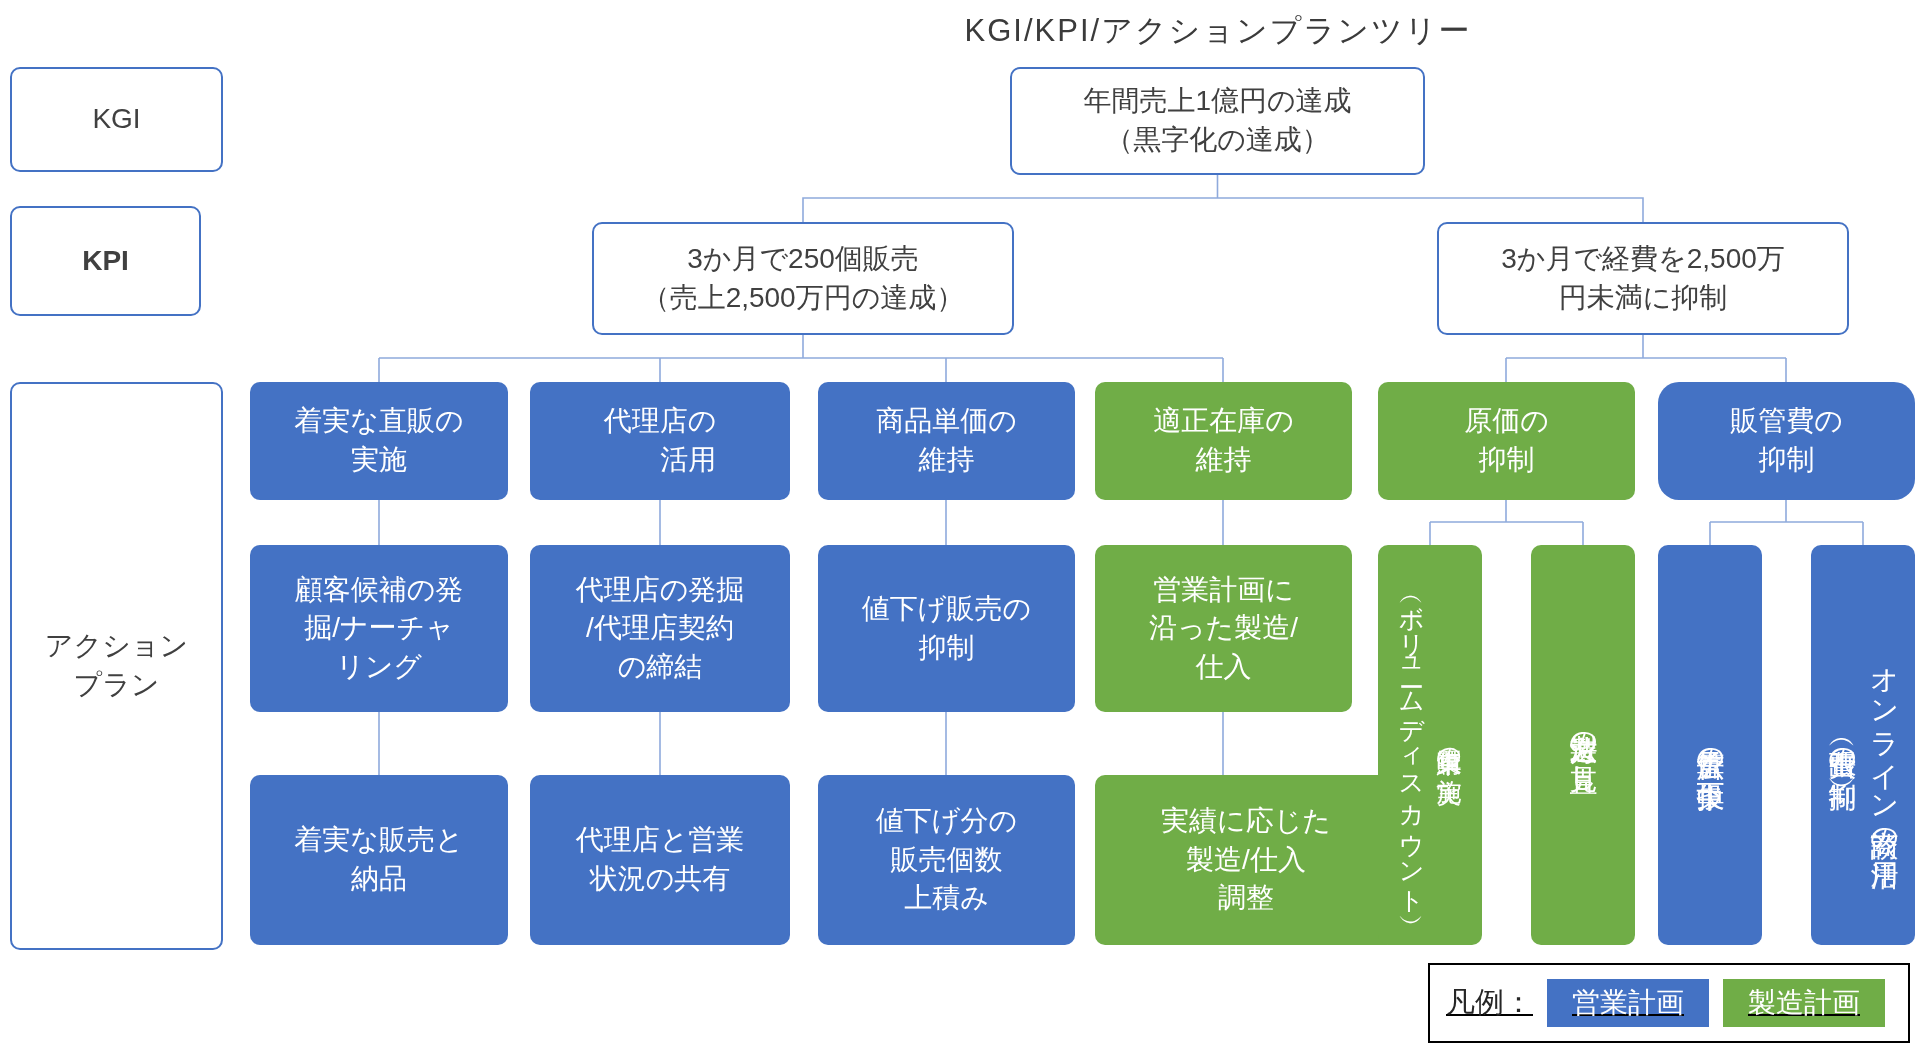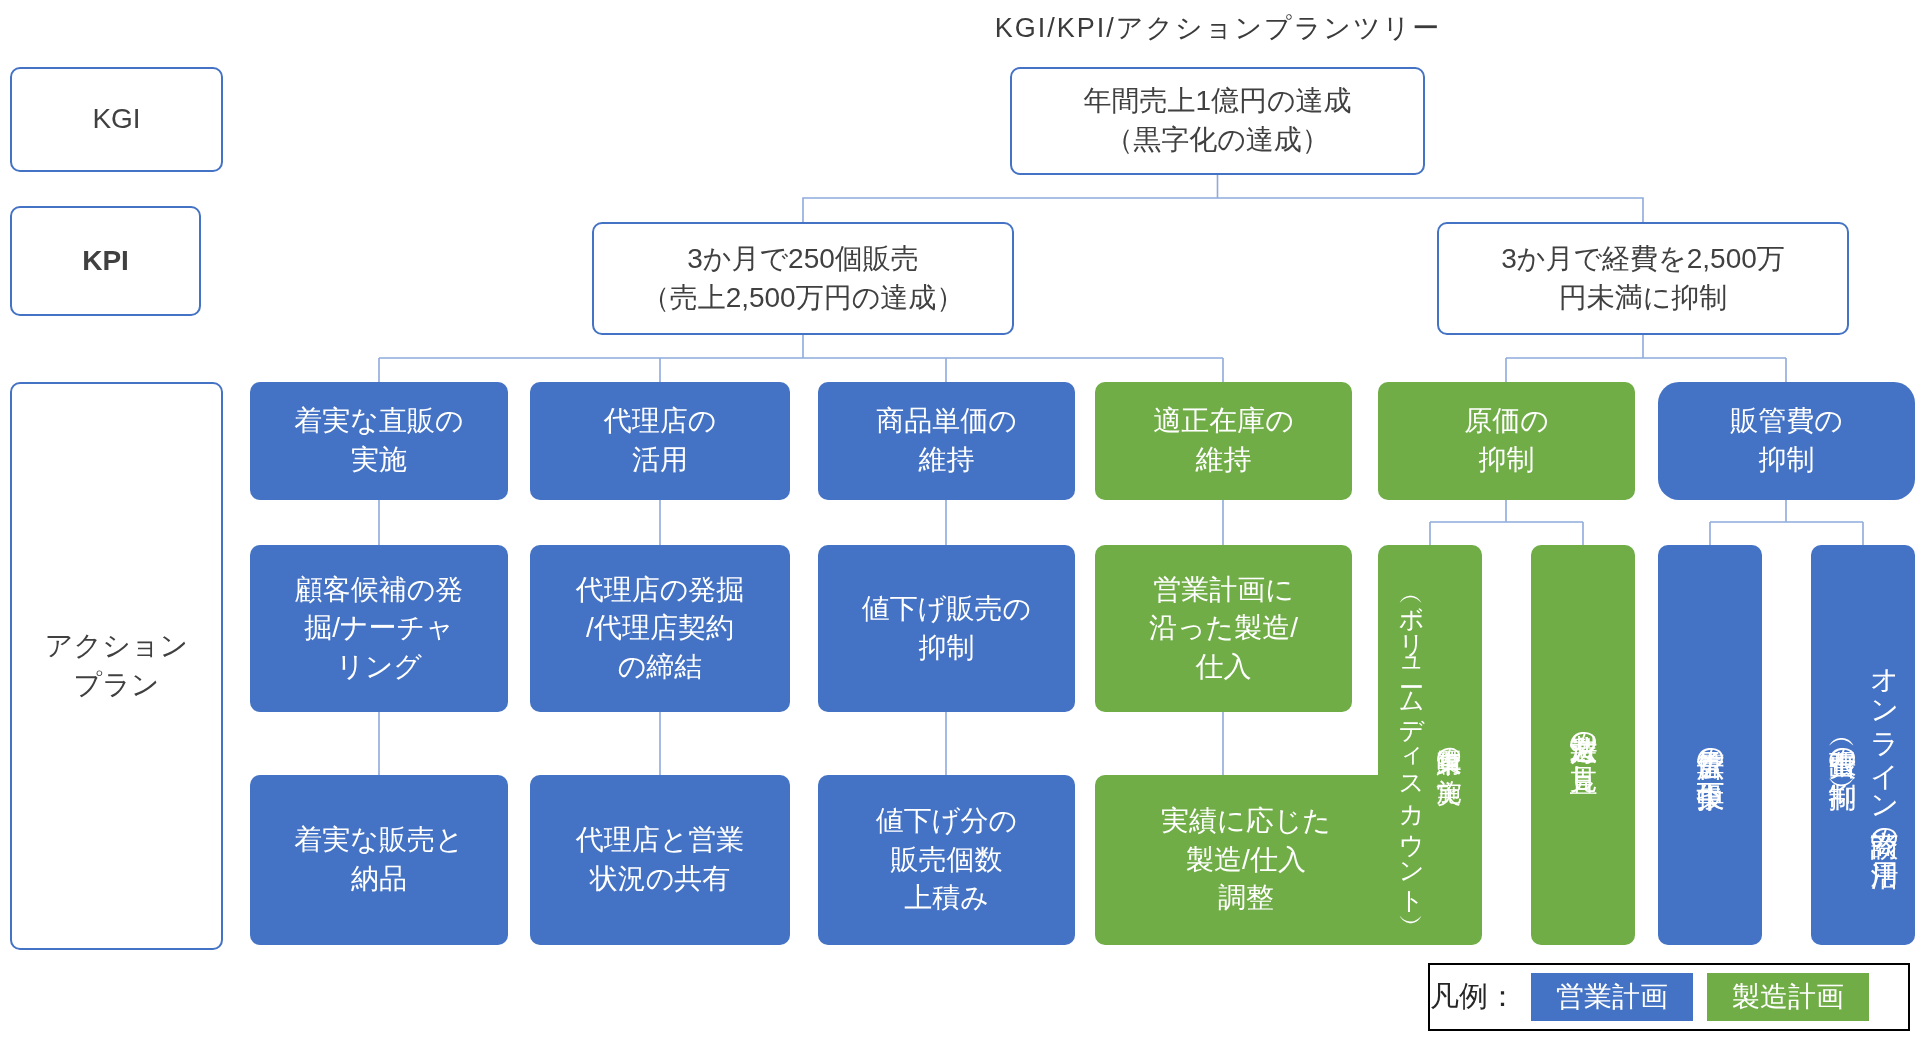--- a/index.html
+++ b/index.html
@@ -18,21 +18,21 @@
     position: absolute;
     left: 0; top: 0;
     width: 1923px; height: 1043px;
     pointer-events: none;
   }
 
   .title {
     position: absolute;
     left: 718px; top: 10px; width: 1000px;
     text-align: center;
-    font-size: 27px;
+    font-size: 31px;
     letter-spacing: 2px;
     color: #3b3b3b;
   }
 
   .box {
     position: absolute;
     display: flex;
     align-items: center;
     justify-content: center;
     text-align: center;
@@ -52,27 +52,28 @@
   .fill-green { background: #70AD47; color: #ffffff; }
 
   .vbox {
     writing-mode: vertical-rl;
     line-height: 1.5;
   }
   .vbox.small { font-size: 25px; }
 
   .legend {
     position: absolute;
-    left: 1428px; top: 963px; width: 482px; height: 68px;
+    left: 1428px; top: 963px; width: 482px; height: 80px;
     border: 2px solid #000000;
     display: flex;
     align-items: center;
-    padding: 0 0;
+    padding: 0 16px;
     gap: 14px;
     background: #ffffff;
+    text-decoration: underline;
   }
   .legend-label {
     font-size: 29px;
     color: #262626;
     white-space: nowrap;
   }
   .legend-chip {
     display: inline-flex;
     align-items: center;
     justify-content: center;
@@ -114,21 +115,21 @@
   <div class="box outline" style="left:1010px; top:67px; width:415px; height:108px;">年間売上1億円の達成
 （黒字化の達成）</div>
 
   <div class="box outline" style="left:592px; top:222px; width:422px; height:113px;">3か月で250個販売
 （売上2,500万円の達成）</div>
   <div class="box outline" style="left:1437px; top:222px; width:412px; height:113px;">3か月で経費を2,500万
 円未満に抑制</div>
 
   <div class="box fill-blue" style="left:250px;  top:382px; width:258px; height:118px;">着実な直販の
 実施</div>
-  <div class="box fill-blue" style="left:530px;  top:382px; width:260px; height:118px;">代理店の
+  <div class="box fill-blue" style="left:530px;  top:382px; width:260px; height:118px;text-align:right;">代理店の
 活用</div>
   <div class="box fill-blue" style="left:818px;  top:382px; width:257px; height:118px;">商品単価の
 維持</div>
   <div class="box fill-green" style="left:1095px; top:382px; width:257px; height:118px;">適正在庫の
 維持</div>
   <div class="box fill-green" style="left:1378px; top:382px; width:257px; height:118px;">原価の
 抑制</div>
   <div class="box fill-blue" style="left:1658px; top:382px; width:257px; height:118px;border-radius:21px;">販管費の
 抑制</div>
 

